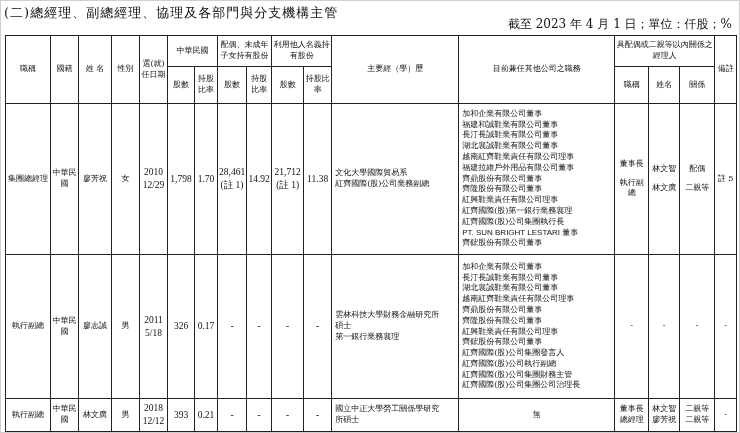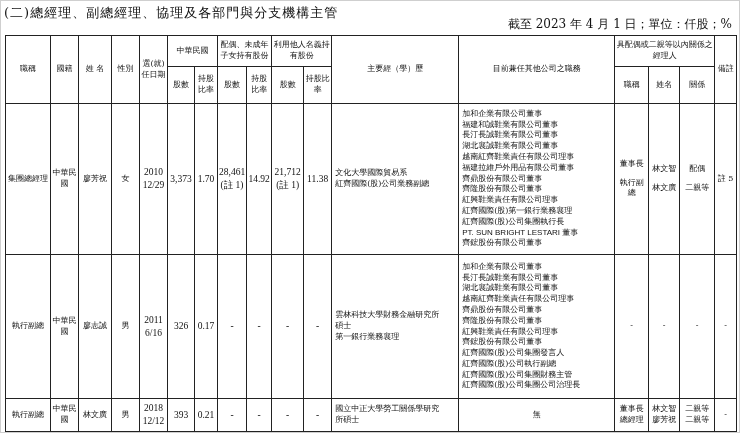--- a/index.html
+++ b/index.html
@@ -71,21 +71,21 @@
 
   <tr style="height:151px">
     <td>集團總經理</td>
     <td>中華民國</td>
     <td>廖芳祝</td>
     <td>女</td>
     <td class="num">
           <div>2010</div>
           <div>12/29</div>
         </td>
-    <td class="num">3,373</td>
+    <td class="num">1,798</td>
     <td class="num">1.70</td>
     <td class="num">
           <div>28,461</div>
           <div>(註 1)</div>
         </td>
     <td class="num">14.92</td>
     <td class="num">
           <div>21,712</div>
           <div>(註 1)</div>
         </td>
@@ -127,21 +127,21 @@
     <td>註 5</td>
   </tr>
 
   <tr style="height:144px">
     <td>執行副總</td>
     <td>中華民國</td>
     <td>廖志誠</td>
     <td>男</td>
     <td class="num">
           <div>2011</div>
-          <div>6/16</div>
+          <div>5/18</div>
         </td>
     <td class="num">326</td>
     <td class="num">0.17</td>
     <td class="num">-</td>
     <td class="num">-</td>
     <td class="num">-</td>
     <td class="num">-</td>
     <td class="left list">
       <div>雲林科技大學財務金融研究所</div>
           <div>碩士</div>

